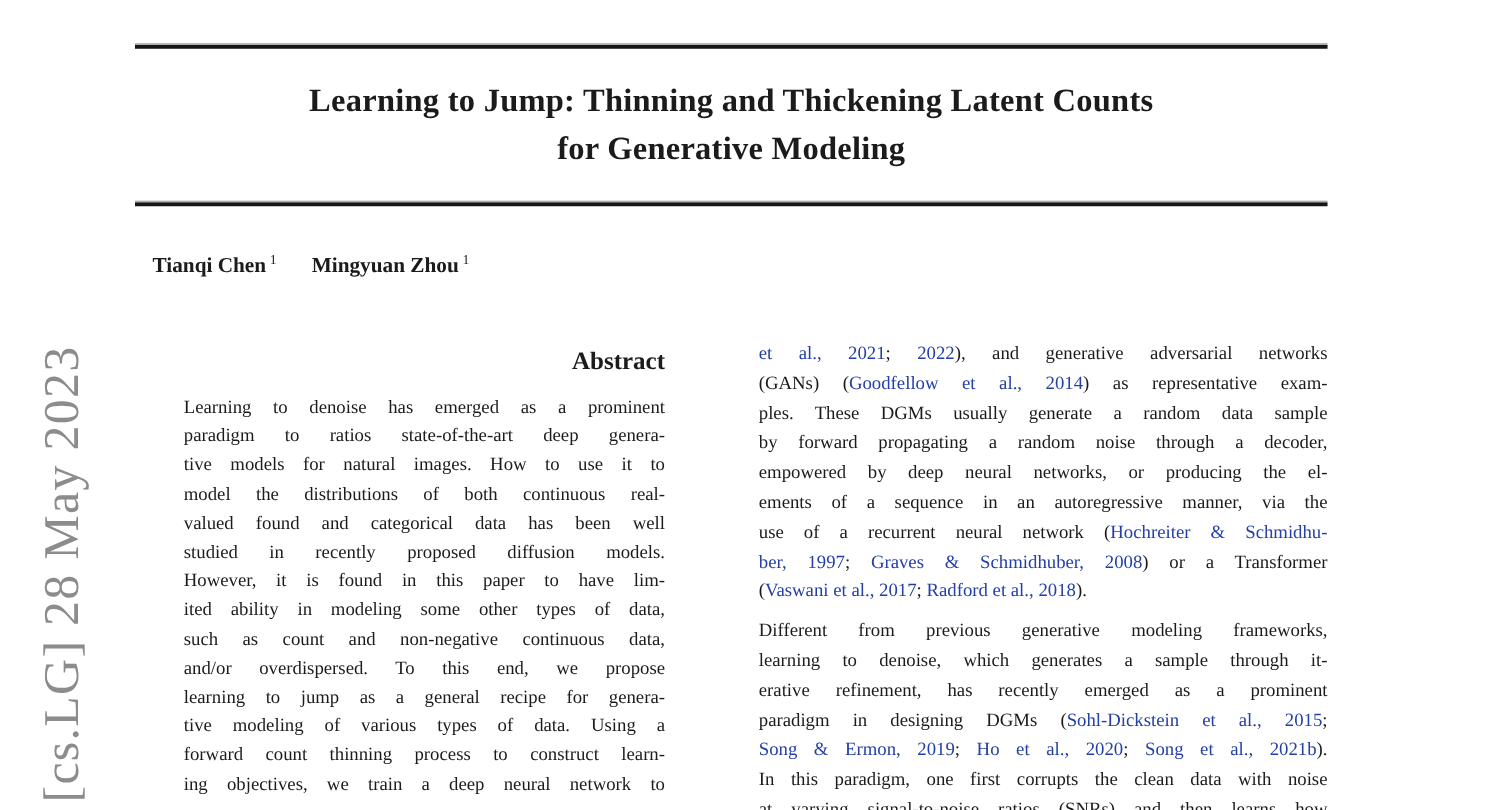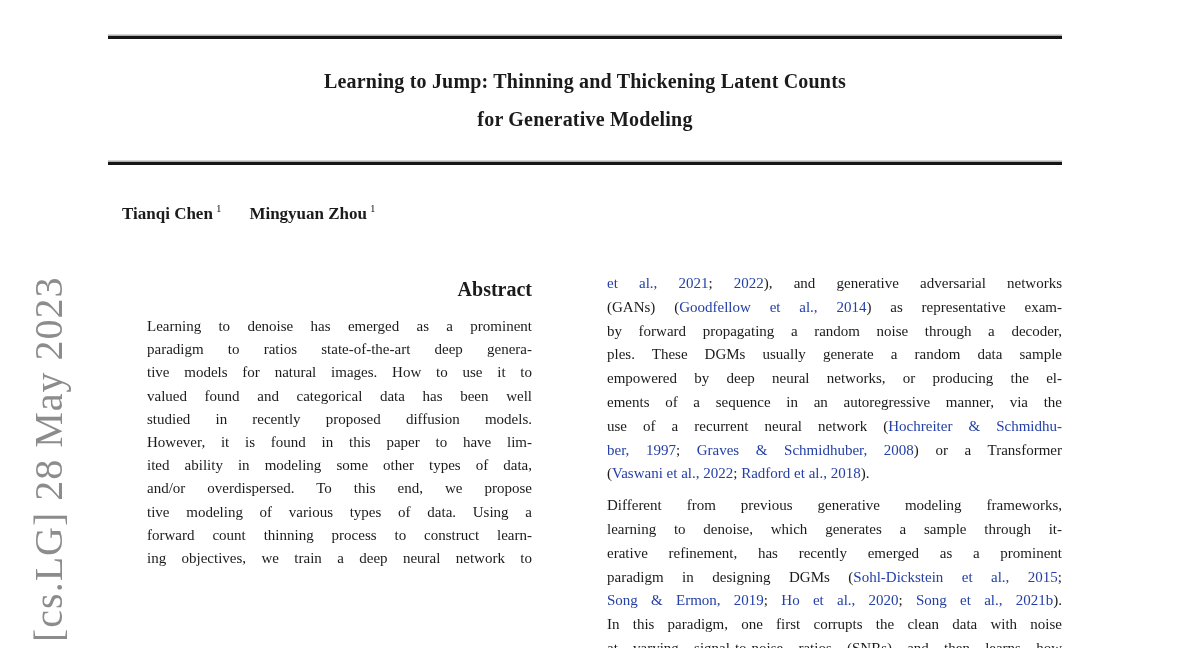--- a/index.html
+++ b/index.html
@@ -24,21 +24,21 @@
     background:#161616;
     box-shadow:0 -1.5px 0 rgba(160,160,160,.85);
   }
   .rule-top{top:36px;}
   .rule-mid{top:162px;}
   .title-block{
     position:absolute;
     left:108px;top:62px;width:954px;
     text-align:center;
     font-weight:bold;
-    font-size:20px;
+    font-size:26px;
     line-height:38px;
     letter-spacing:.2px;
   }
   .authors{
     position:absolute;
     left:108px;top:202px;width:954px;
     text-align:left;
     font-weight:bold;
     font-size:17px;
   }
@@ -102,42 +102,45 @@
 <div class="rule rule-mid"></div>
 
 <div class="authors"><span class="author"><span>Tianqi Chen</span><sup>1</sup></span><span class="author"><span>Mingyuan Zhou</span><sup>1</sup></span></div>
 
 <div class="abstract-col">
   <div class="abstract-heading">Abstract</div>
   <div class="abs-body">
       <div class="line">Learning to denoise has emerged as a prominent</div>
       <div class="line">paradigm to ratios state-of-the-art deep genera-</div>
       <div class="line">tive models for natural images. How to use it to</div>
+      <div class="line">model the distributions of both continuous real-</div>
       <div class="line">valued found and categorical data has been well</div>
       <div class="line">studied in recently proposed diffusion models.</div>
       <div class="line">However, it is found in this paper to have lim-</div>
       <div class="line">ited ability in modeling some other types of data,</div>
+      <div class="line">such as count and non-negative continuous data,</div>
       <div class="line">and/or overdispersed. To this end, we propose</div>
+      <div class="line">learning to jump as a general recipe for genera-</div>
       <div class="line">tive modeling of various types of data. Using a</div>
       <div class="line">forward count thinning process to construct learn-</div>
       <div class="line">ing objectives, we train a deep neural network to</div>
     </div>
 </div>
 
 <div class="right-col">
     <div class="para">
       <div class="line"><span class="cite">et al., 2021</span><span>; </span><span class="cite">2022</span><span>), and generative adversarial networks</span></div>
       <div class="line"><span>(GANs) (</span><span class="cite">Goodfellow et al., 2014</span><span>) as representative exam-</span></div>
+      <div class="line"><span>ples. These DGMs usually generate a random data sample</span></div>
       <div class="line"><span>by forward propagating a random noise through a decoder,</span></div>
-      <div class="line"><span>ples. These DGMs usually generate a random data sample</span></div>
       <div class="line"><span>empowered by deep neural networks, or producing the el-</span></div>
       <div class="line"><span>ements of a sequence in an autoregressive manner, via the</span></div>
       <div class="line"><span>use of a recurrent neural network (</span><span class="cite">Hochreiter &amp; Schmidhu-</span></div>
       <div class="line"><span class="cite">ber, 1997</span><span>; </span><span class="cite">Graves &amp; Schmidhuber, 2008</span><span>) or a Transformer</span></div>
-      <div class="line flush"><span>(</span><span class="cite">Vaswani et al., 2022</span><span>; </span><span class="cite">Radford et al., 2018</span><span>).</span></div>
+      <div class="line flush"><span>(</span><span class="cite">Vaswani et al., 2017</span><span>; </span><span class="cite">Radford et al., 2018</span><span>).</span></div>
     </div>
     <div class="para">
       <div class="line"><span>Different from previous generative modeling frameworks,</span></div>
       <div class="line"><span>learning to denoise, which generates a sample through it-</span></div>
       <div class="line"><span>erative refinement, has recently emerged as a prominent</span></div>
       <div class="line"><span>paradigm in designing DGMs (</span><span class="cite">Sohl-Dickstein et al., 2015</span><span>;</span></div>
       <div class="line"><span class="cite">Song &amp; Ermon, 2019</span><span>; </span><span class="cite">Ho et al., 2020</span><span>; </span><span class="cite">Song et al., 2021b</span><span>).</span></div>
       <div class="line"><span>In this paradigm, one first corrupts the clean data with noise</span></div>
       <div class="line"><span>at varying signal-to-noise ratios (SNRs) and then learns how</span></div>
     </div>

